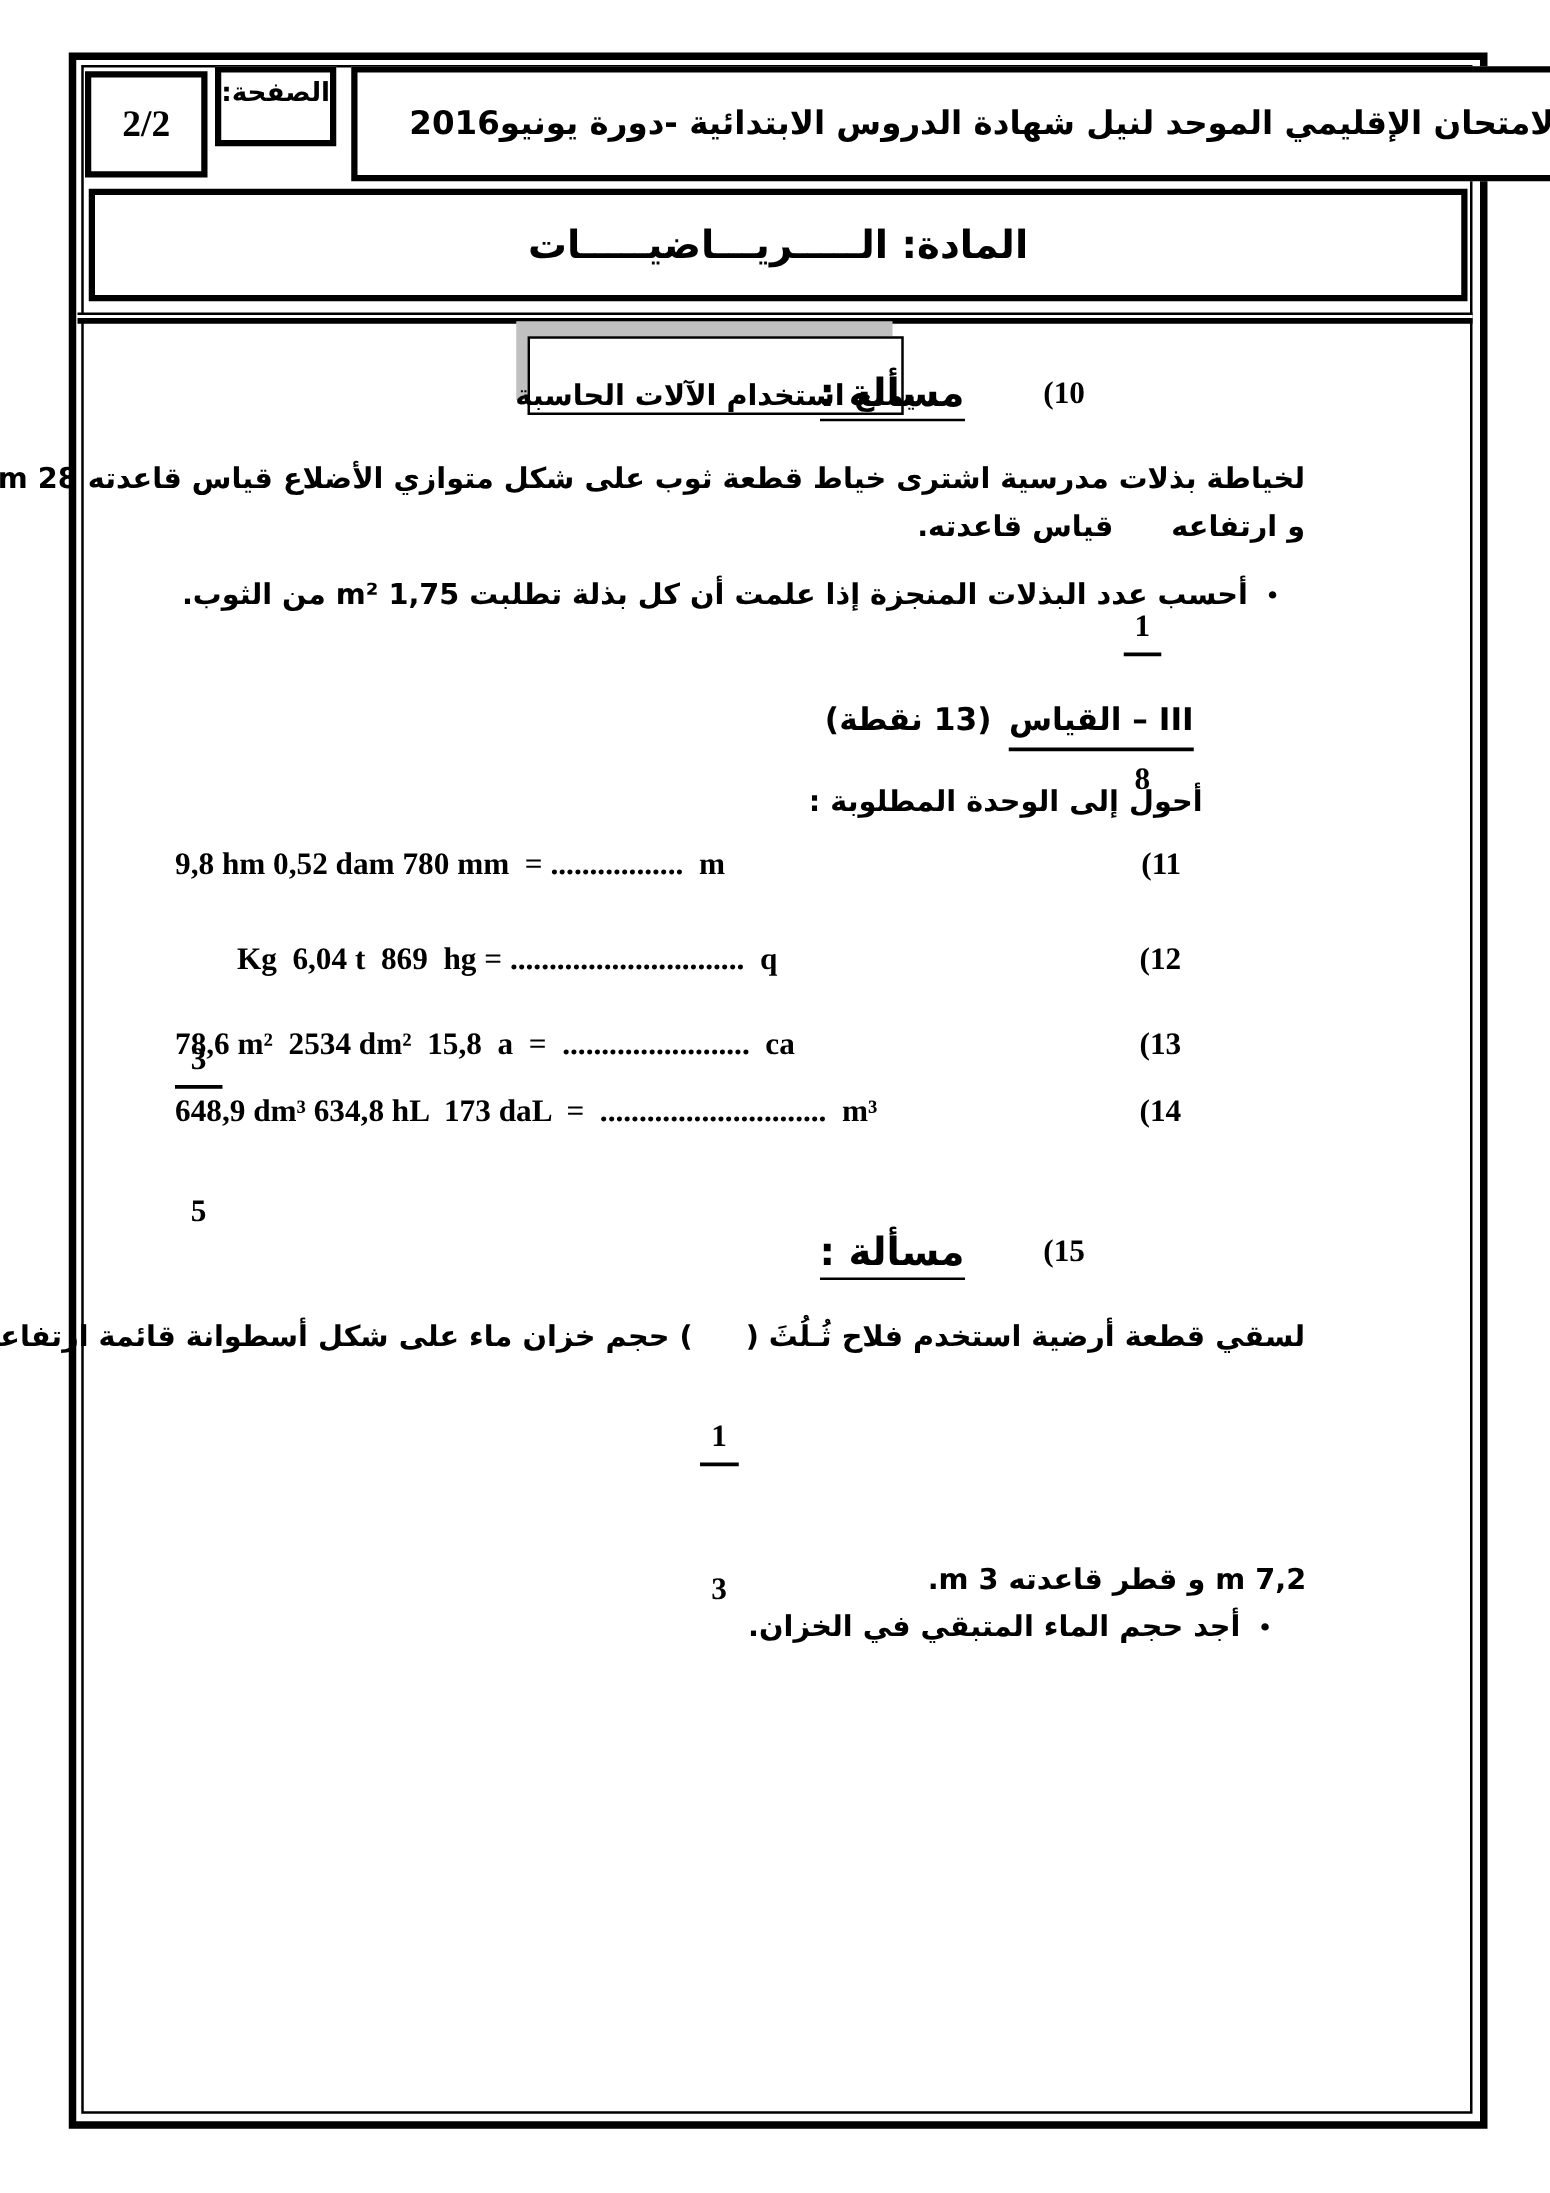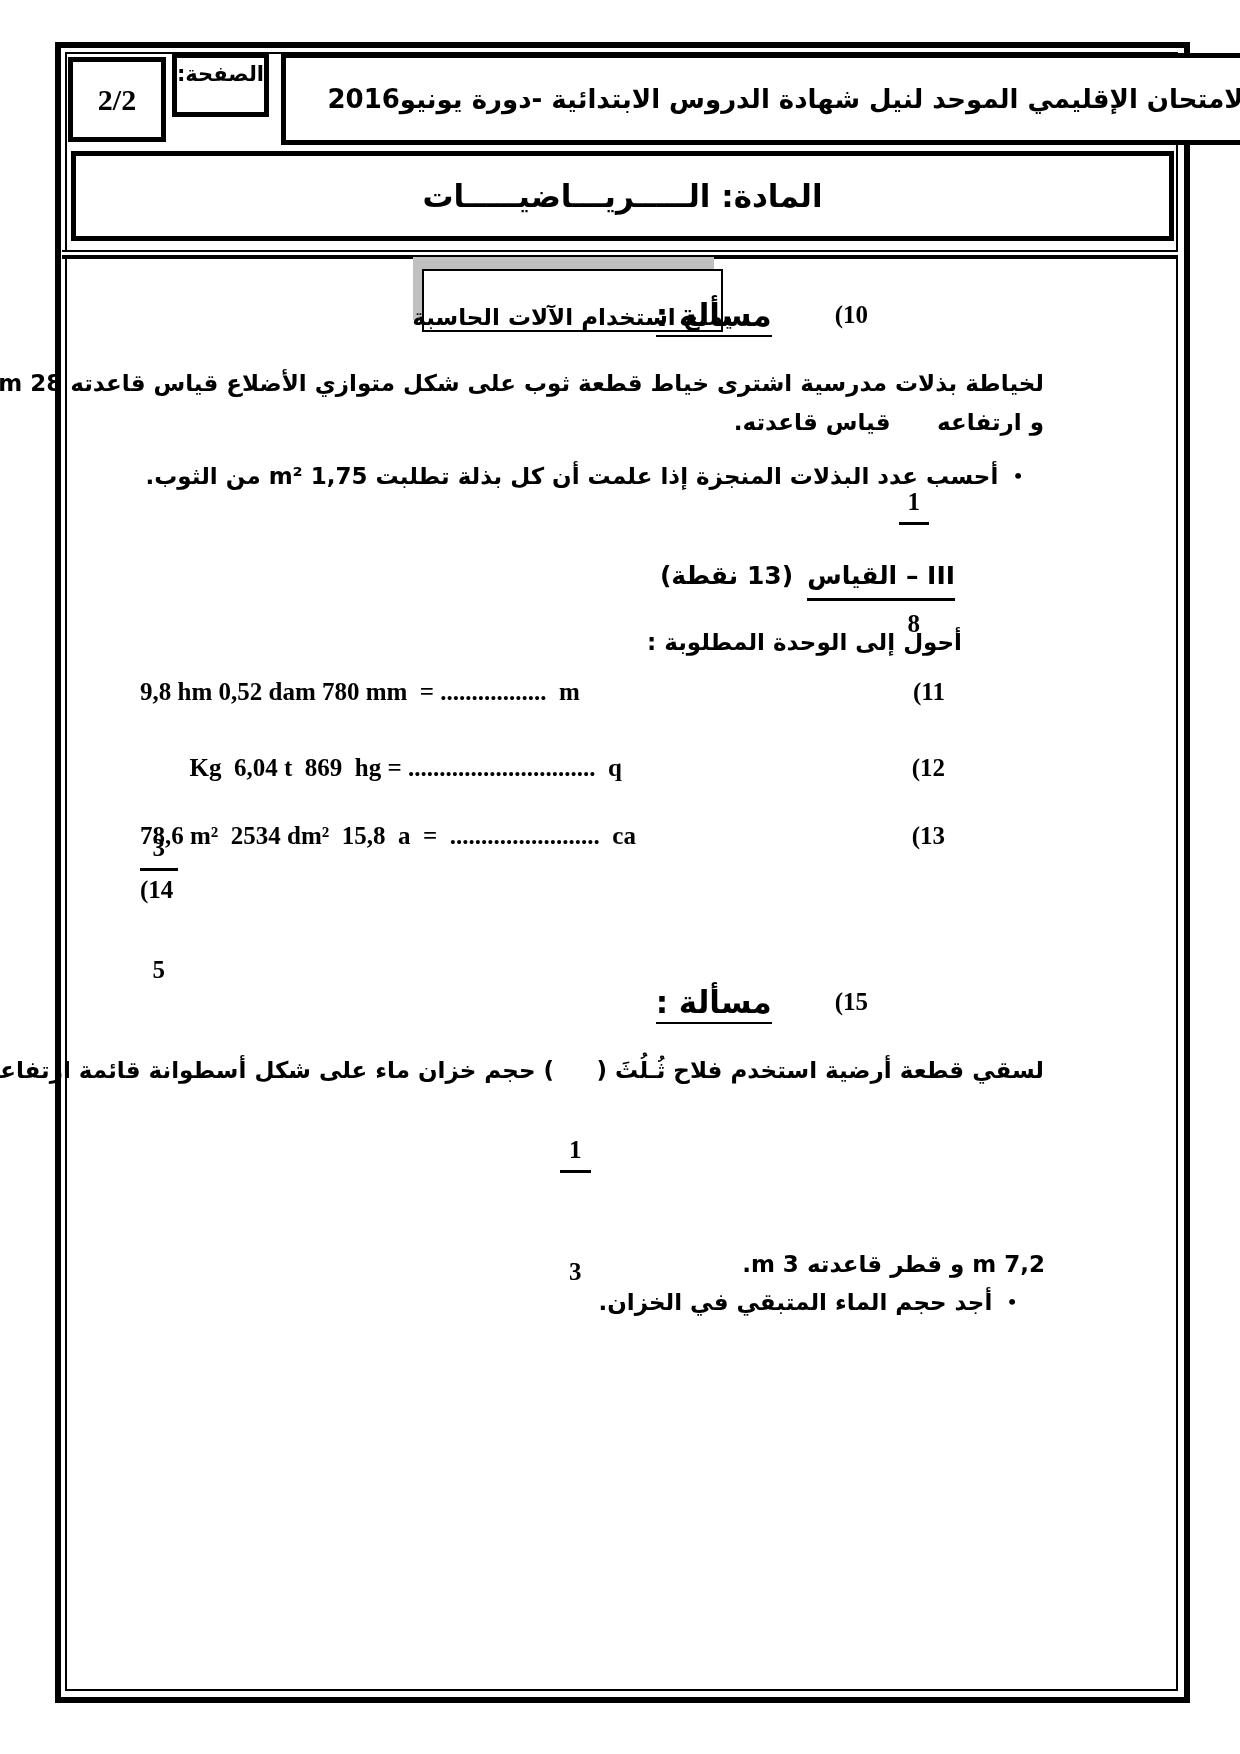--- a/index.html
+++ b/index.html
@@ -108,20 +108,21 @@
   </span>
   <span class="qnum">(12</span>
 </div>
 
 <div class="abs mrow" style="top:816px;">
   <span class="expr">78,6 m²  2534 dm²  15,8  a  =  ........................  ca</span>
   <span class="qnum">(13</span>
 </div>
 
 <div class="abs mrow" style="top:870px;">
+  <span class="expr">648,9 dm³ 634,8 hL  173 daL  =  .............................  m³</span>
   <span class="qnum">(14</span>
 </div>
 
 <div class="abs qhead" style="right:372px;top:985px;">
   <span class="qnum">(15</span>
   <span class="qlabel">مسألة :</span>
 </div>
 <div class="abs rtlflex ar" style="right:196px;top:1050px;line-height:40px;gap:6px;">
   <span>لسقي قطعة أرضية استخدم فلاح ثُـلُثَ (</span>
   <span class="frac">

